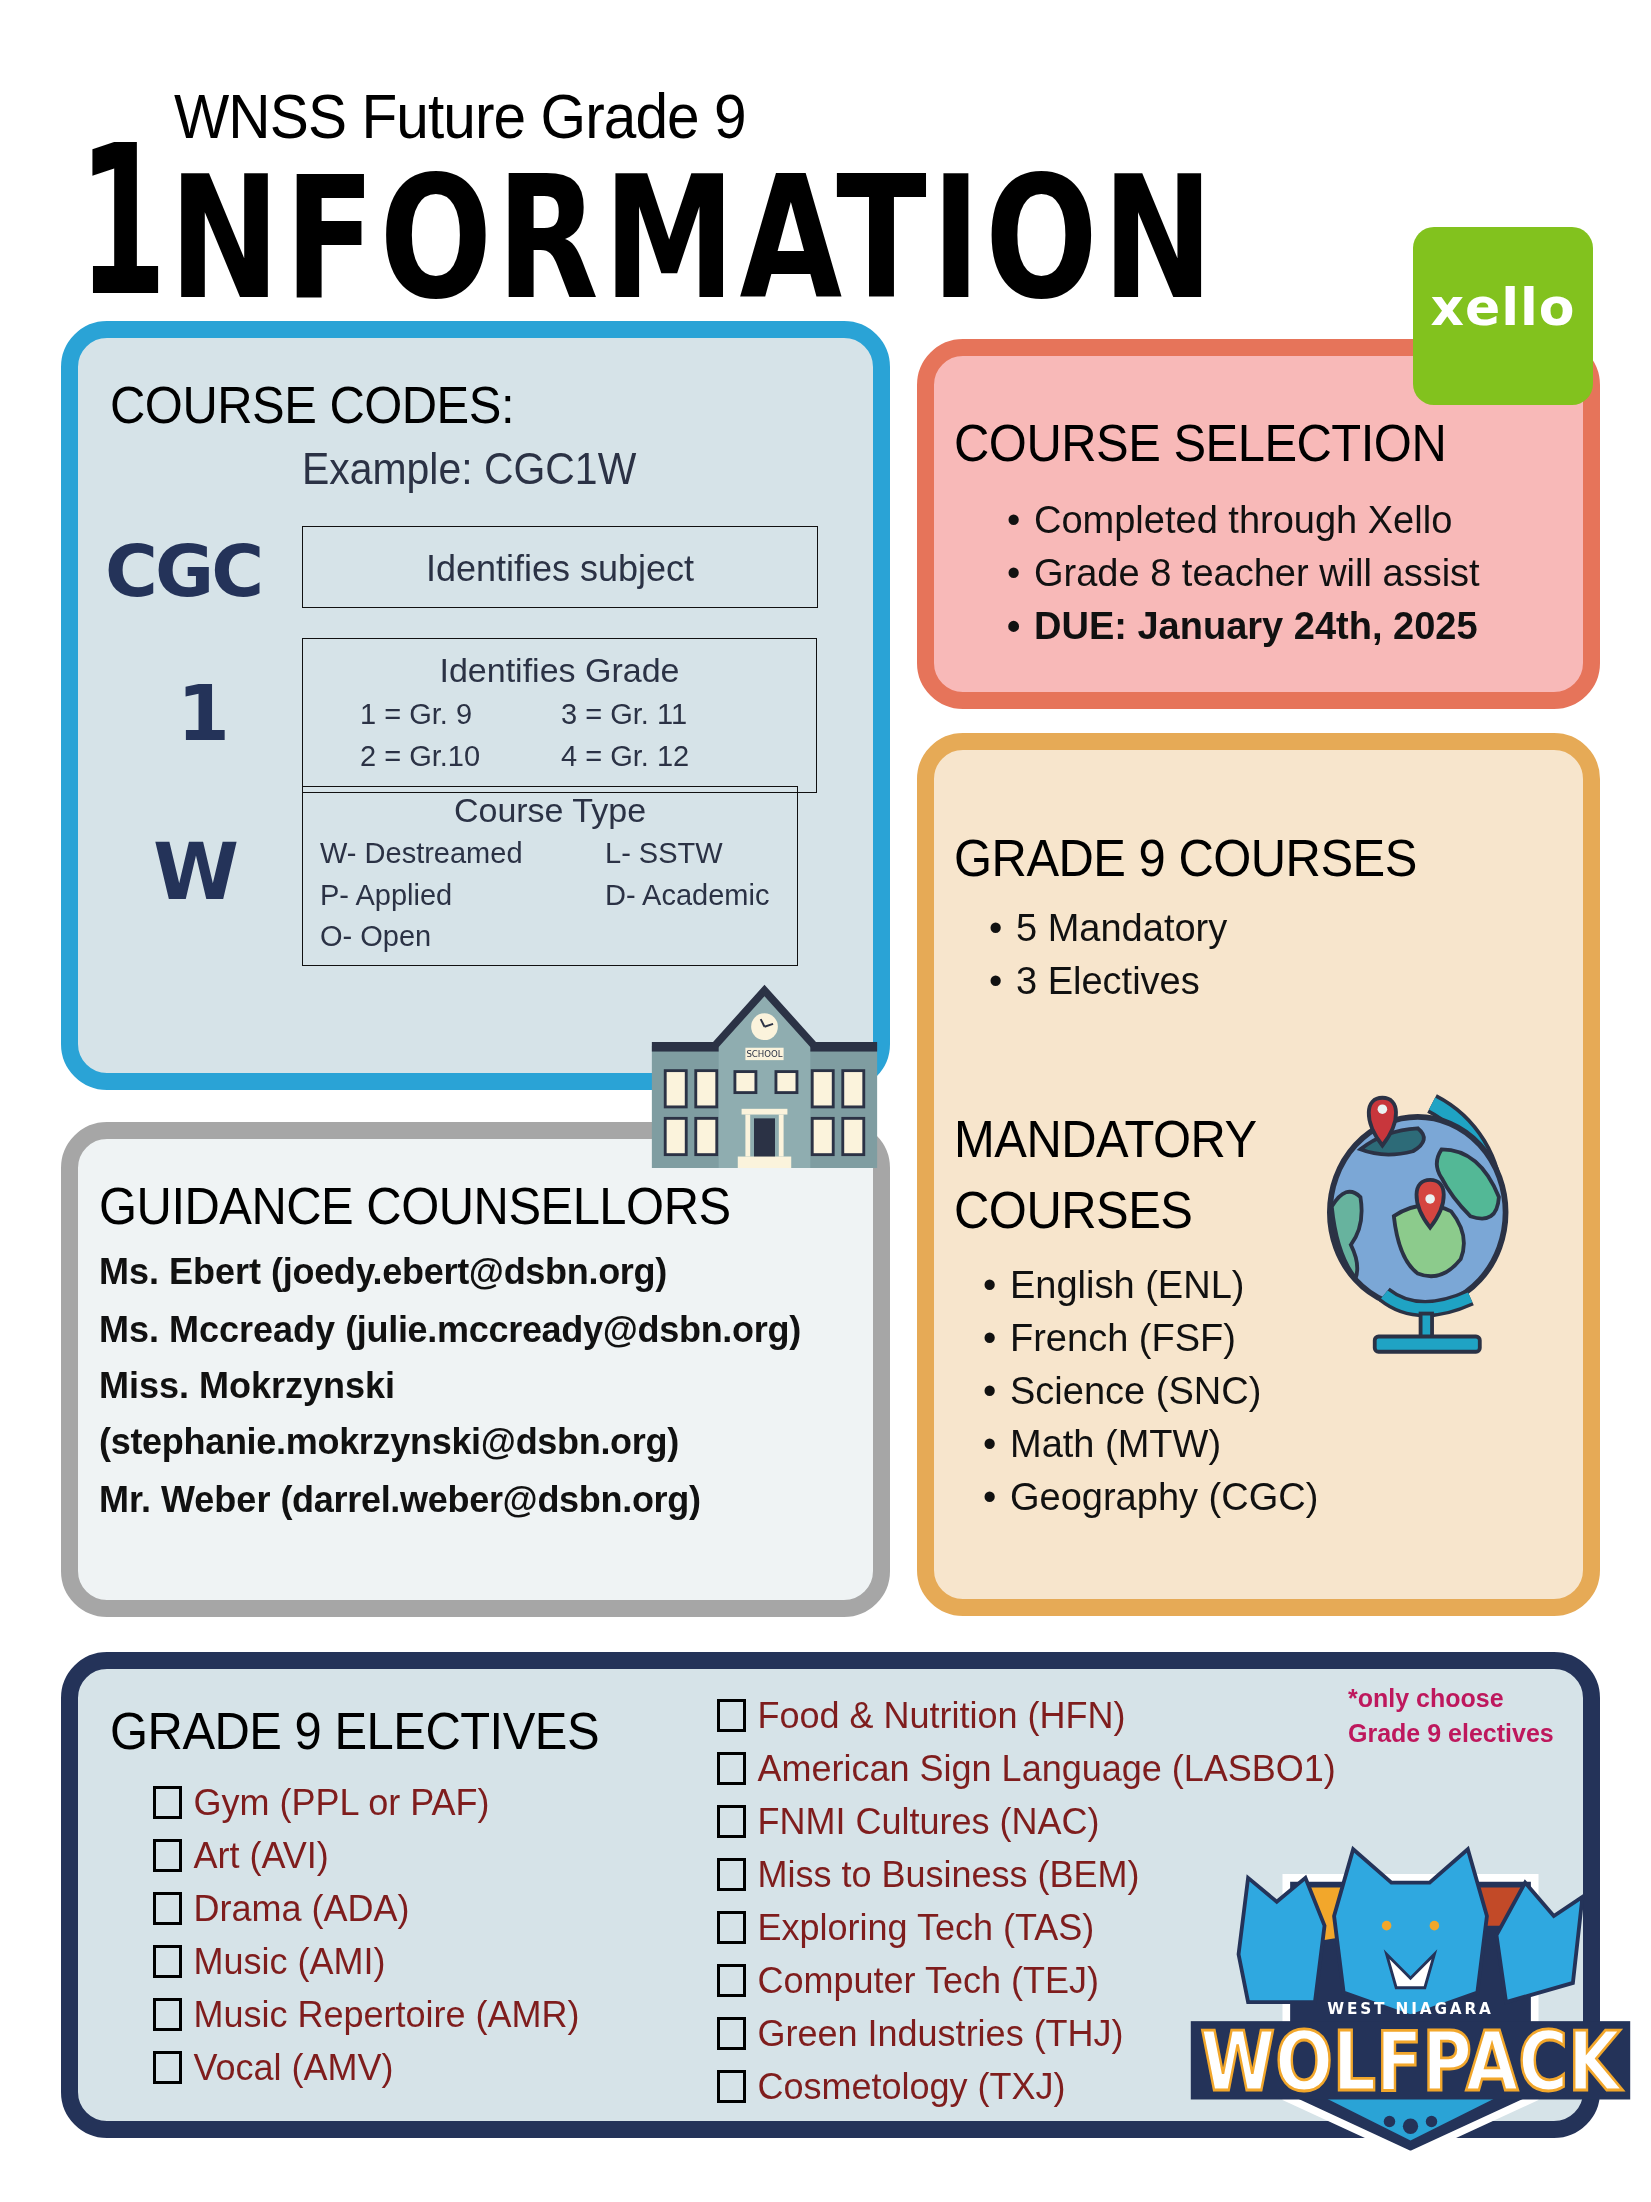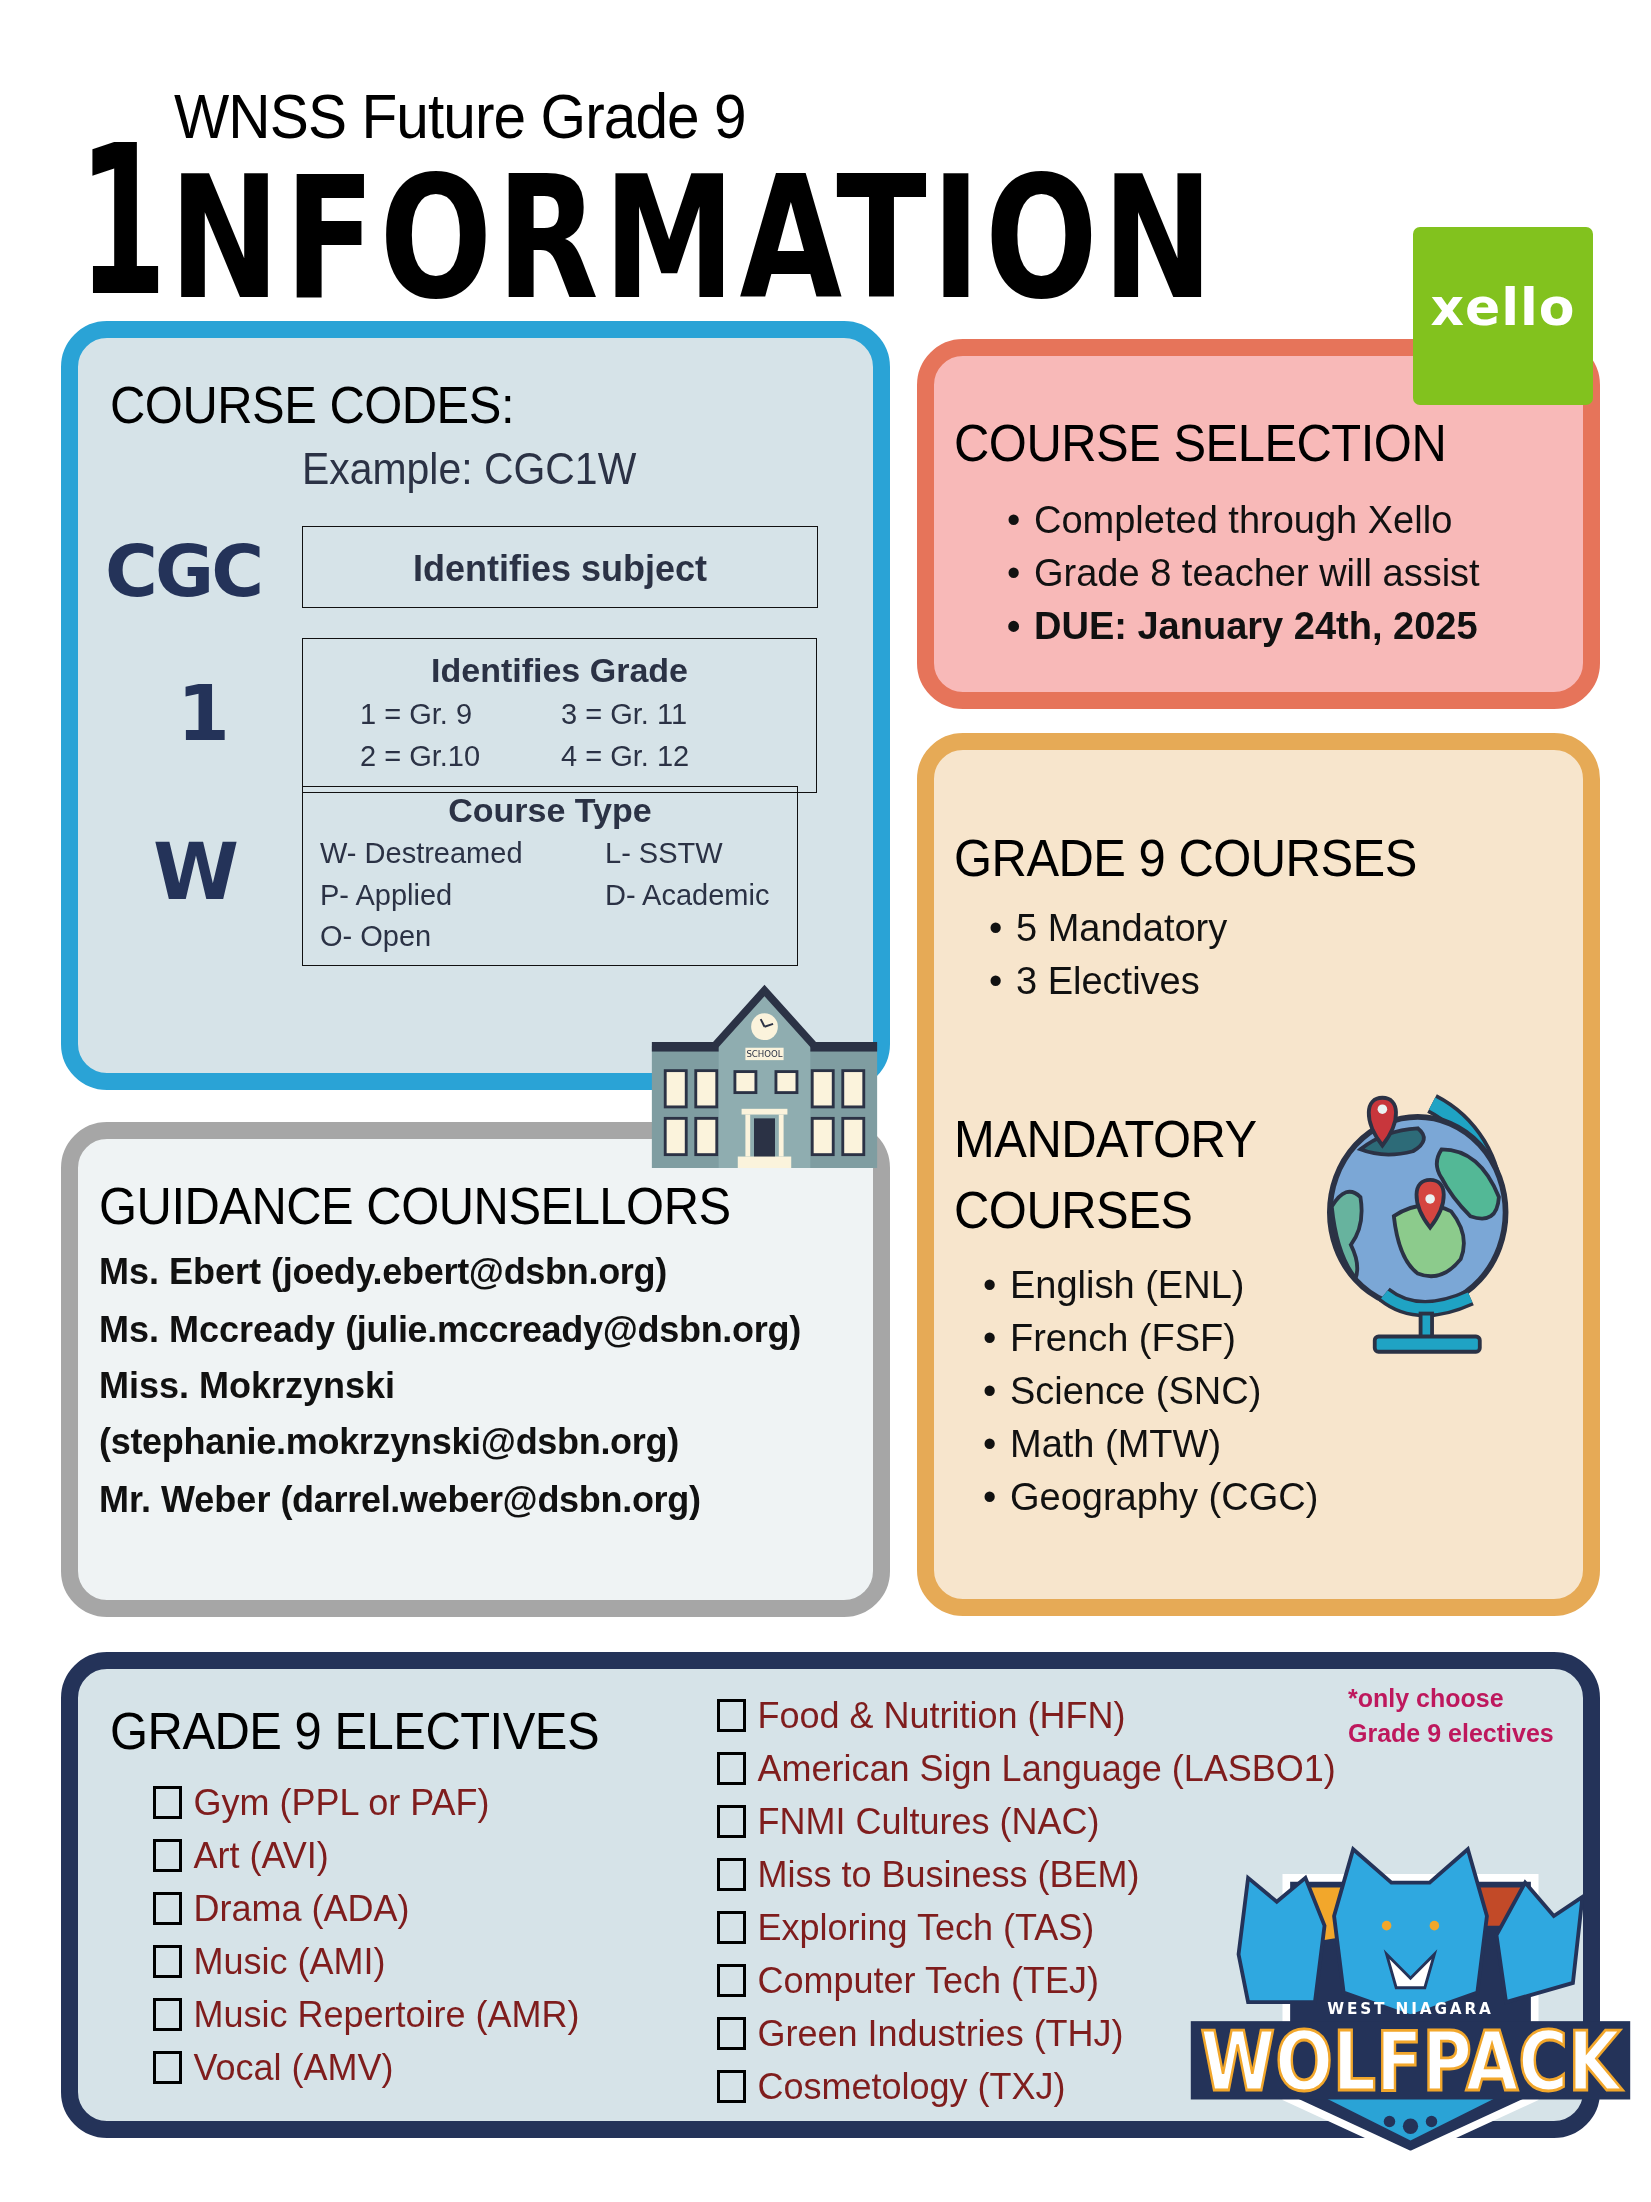--- a/index.html
+++ b/index.html
@@ -7,21 +7,21 @@
   body { position: relative; font-family: "Liberation Sans", "DejaVu Sans", sans-serif; color: #111; }
   .abs { position: absolute; }
 
   
   .subtitle { left: 174px; top: 80px; font-size: 63px; font-weight: 400; letter-spacing: -1px; color: #000; white-space: nowrap; transform: scaleX(0.93); transform-origin: left top; }
   .bigtitle { left: 78px; top: 136px; height: 167px; display: flex; align-items: flex-end; }
   .bigtitle .one { font-family: "DejaVu Sans", sans-serif; font-weight: 900; font-size: 206px; line-height: 0.78; color: #000; transform: scaleX(0.62); transform-origin: left bottom; width: 91px; display: inline-block; }
   .bigtitle .rest { font-family: "DejaVu Sans", sans-serif; font-weight: 900; font-size: 170px; line-height: 0.76; color: #000; letter-spacing: 5.7px; transform: scaleX(0.78); transform-origin: left bottom; display: inline-block; white-space: nowrap; }
 
   
-  .xello { left: 1413px; top: 227px; width: 180px; height: 178px; background: #82c21e; border-radius: 7px; z-index: 3; }
+  .xello { left: 1413px; top: 227px; width: 180px; height: 178px; background: #82c21e; border-radius: 21px; z-index: 3; }
   .xello-text { position: absolute; left: 0; right: 0; top: 50px; text-align: center; color: #fff; font-family: "DejaVu Sans", sans-serif; font-weight: 700; font-size: 52px; letter-spacing: 1px; }
 
   
   .box { border-radius: 46px; }
   .blue { left: 61px; top: 321px; width: 829px; height: 769px; border: 17px solid #2aa3d6; background: #d6e3e8; }
   .gray { left: 61px; top: 1122px; width: 829px; height: 495px; border: 17px solid #a6a6a6; background: #eff3f4; }
   .red { left: 917px; top: 339px; width: 683px; height: 370px; border: 17px solid #e6745a; background: #f8b9b8; }
   .orange { left: 917px; top: 733px; width: 683px; height: 883px; border: 17px solid #e6aa56; background: #f7e5cc; }
   .navy { left: 61px; top: 1652px; width: 1539px; height: 486px; border: 17px solid #243359; background: #d6e3e8; }
 
@@ -31,21 +31,21 @@
   .cc-title { left: 110px; top: 375px; }
   .cc-example { left: 302px; top: 444px; font-size: 44px; color: #2b3245; white-space: nowrap; transform: scaleX(0.93); transform-origin: left top; }
   .code-letter { color: #243359; font-weight: 700; font-family: "DejaVu Sans", sans-serif; }
   .cc-cgc { left: 105px; top: 529px; font-size: 72px; letter-spacing: -2.9px; }
   .cc-1 { left: 177px; top: 669px; font-size: 76px; }
   .cc-w { left: 153px; top: 827px; font-size: 78px; }
   .cc-box { border: 1.9px solid #111; background: transparent; }
   .cc-box1 { left: 302px; top: 526px; width: 516px; height: 82px; }
   .cc-box2 { left: 302px; top: 638px; width: 515px; height: 155px; }
   .cc-box3 { left: 302px; top: 786px; width: 496px; height: 180px; }
-  .cc-box-title { position: absolute; left: 0; right: 0; text-align: center; font-weight: 700; color: #2b3245; font-size: 34px; white-space: nowrap; }
+  .cc-box-title { position: absolute; left: 0; right: 0; text-align: center; font-weight: 400; color: #2b3245; font-size: 34px; white-space: nowrap; }
   .cc-box1 .cc-box-title { top: 21px; font-size: 36px; }
   .cc-box2 .cc-box-title { top: 11.5px; }
   .cc-box3 .cc-box-title { top: 3.8px; }
   .grade-map { position: absolute; left: 57px; top: 57px; display: grid; grid-template-columns: 201px 201px; row-gap: 5.7px; font-size: 29px; color: #2b3245; }
   .type-map { position: absolute; left: 17px; top: 48px; display: grid; grid-template-columns: 285px 191px; row-gap: 5.7px; font-size: 29px; color: #2b3245; }
   .type-map span, .grade-map span { white-space: nowrap; line-height: 36px; }
 
   
   .school { left: 642px; top: 979px; width: 245px; height: 189px; z-index: 4; }
 

